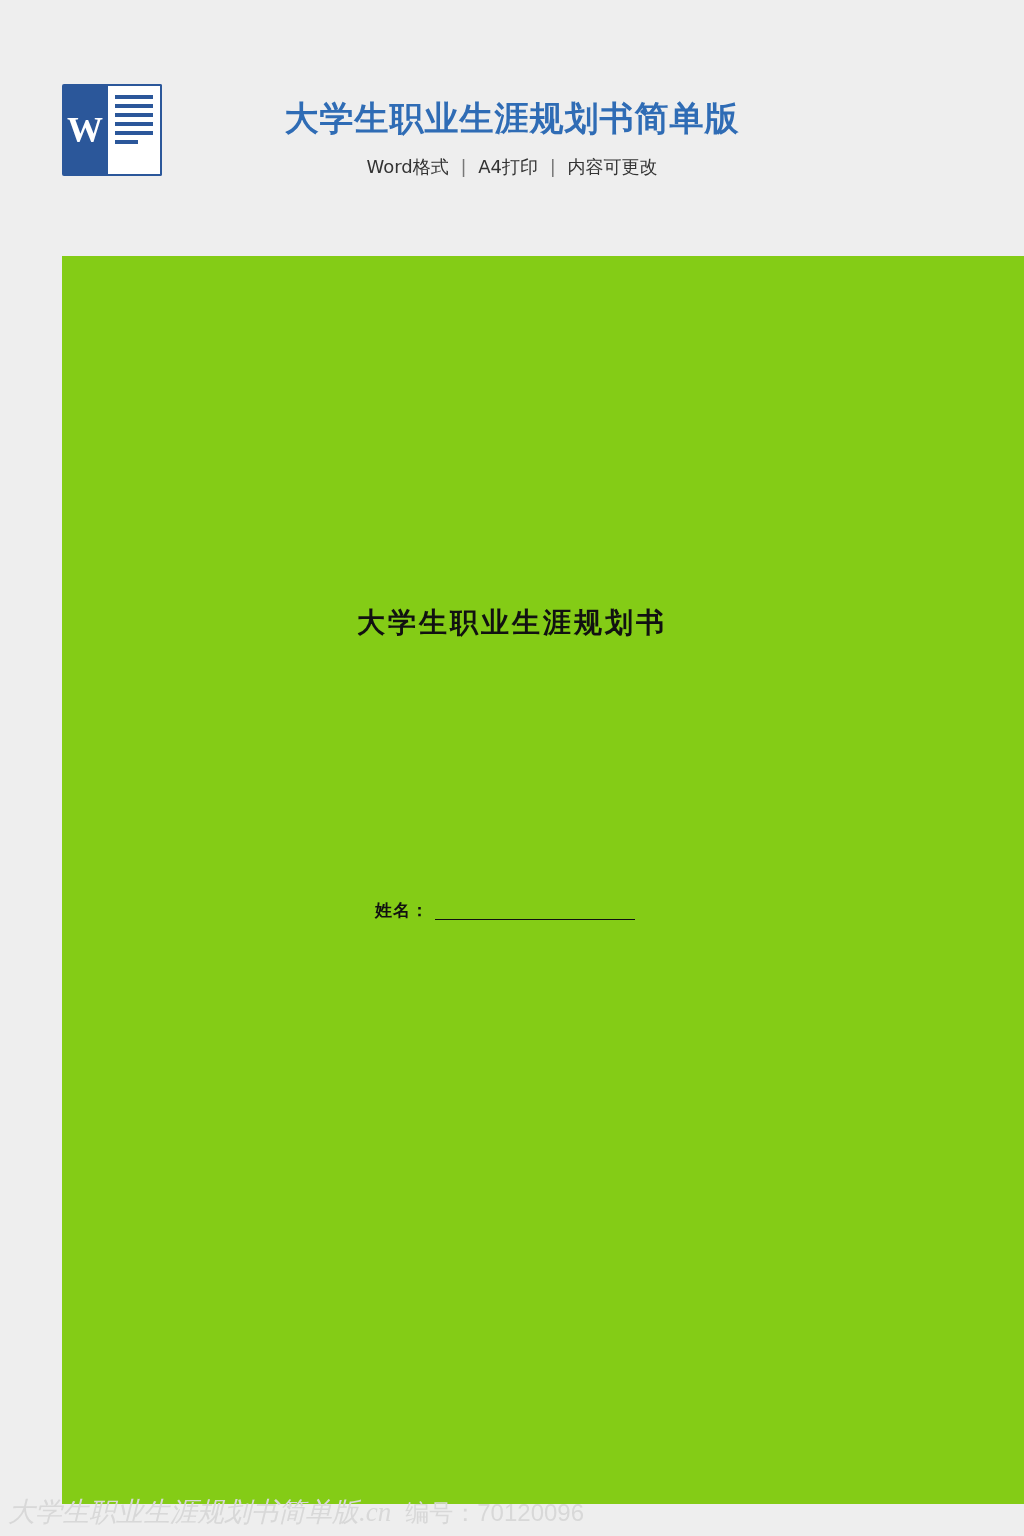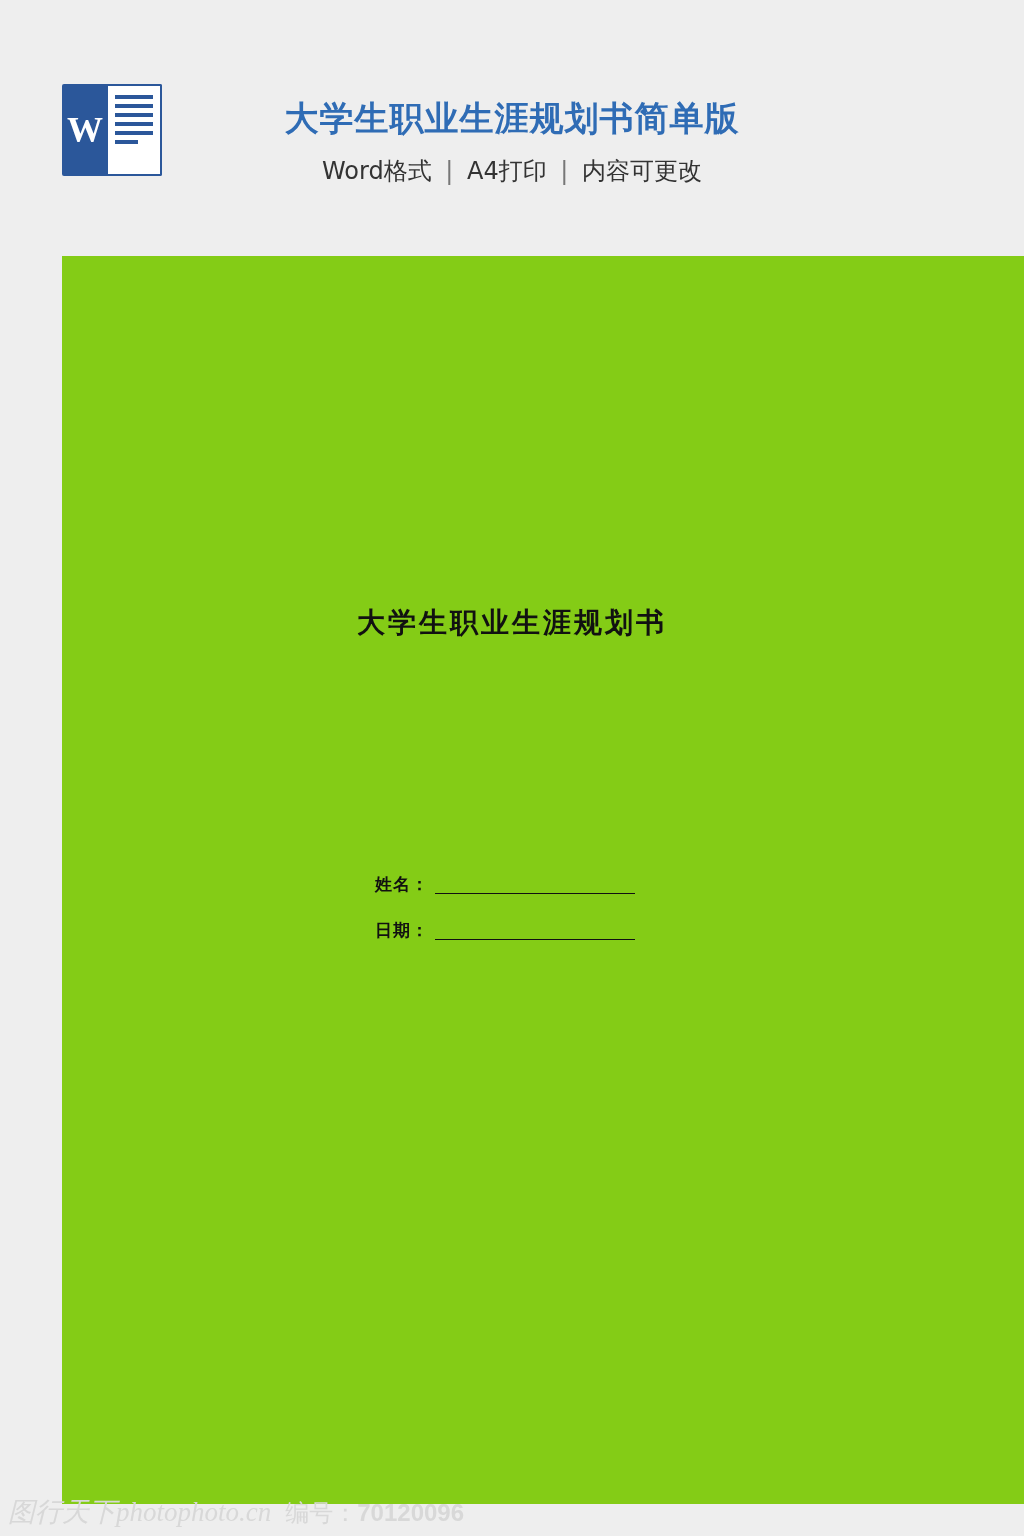--- a/index.html
+++ b/index.html
@@ -87,21 +87,21 @@
     color: #2f6cb5;
     letter-spacing: 1px;
     font-family: "DejaVu Sans", sans-serif;
   }
   .header-sub {
     position: absolute;
     left: 0;
     top: 155px;
     width: 1024px;
     text-align: center;
-    font-size: 24px;
+    font-size: 18px;
     color: #333333;
     font-family: "DejaVu Sans", sans-serif;
   }
   .header-sub .sep {
     color: #777777;
     padding: 0 6px;
   }
 
   
   .page {
@@ -121,21 +121,21 @@
     font-size: 28px;
     font-weight: bold;
     color: #111111;
     letter-spacing: 3px;
     font-family: "DejaVu Sans", sans-serif;
   }
 
   .fields {
     position: absolute;
     left: 313px;
-    top: 592px;
+    top: 618px;
     width: 360px;
   }
   .field-row {
     display: flex;
     align-items: flex-end;
     height: 46px;
     font-family: "DejaVu Serif", serif;
   }
   .field-label {
     font-size: 17px;
@@ -178,21 +178,20 @@
     font-size: 24px;
     color: #d8d8d8;
     padding-left: 14px;
     text-align: center;
   }
   .watermark .code-num {
     font-style: normal;
     font-family: "Liberation Sans", sans-serif;
     font-size: 24px;
     color: #d8d8d8;
-    font-weight: bold;
   }
 </style>
 </head>
 <body>
 
 <div class="header">
 
   <div class="word-logo">
     <div class="logo-left">
       <span>W</span>
@@ -225,25 +224,21 @@
   <div class="fields">
 
     <div class="field-row">
       <span class="field-label">姓名：</span>
       <span class="field-line"></span>
     </div>
 
 
 
 
-    <div class="field-row">
-      <span class="field-label">日期：</span>
-      <span class="field-line"></span>
-    </div>
 
   </div>
 </div>
 
 <div class="footer">
   <div class="watermark">
-    <span>图行天下photophoto.cn</span><span class="code-label">编号：</span><span class="code-num">70120096</span>
+    <span>大学生职业生涯规划书简单版.cn</span><span class="code-label">编号：</span><span class="code-num">70120096</span>
   </div>
 </div>
 
 </body></html>

